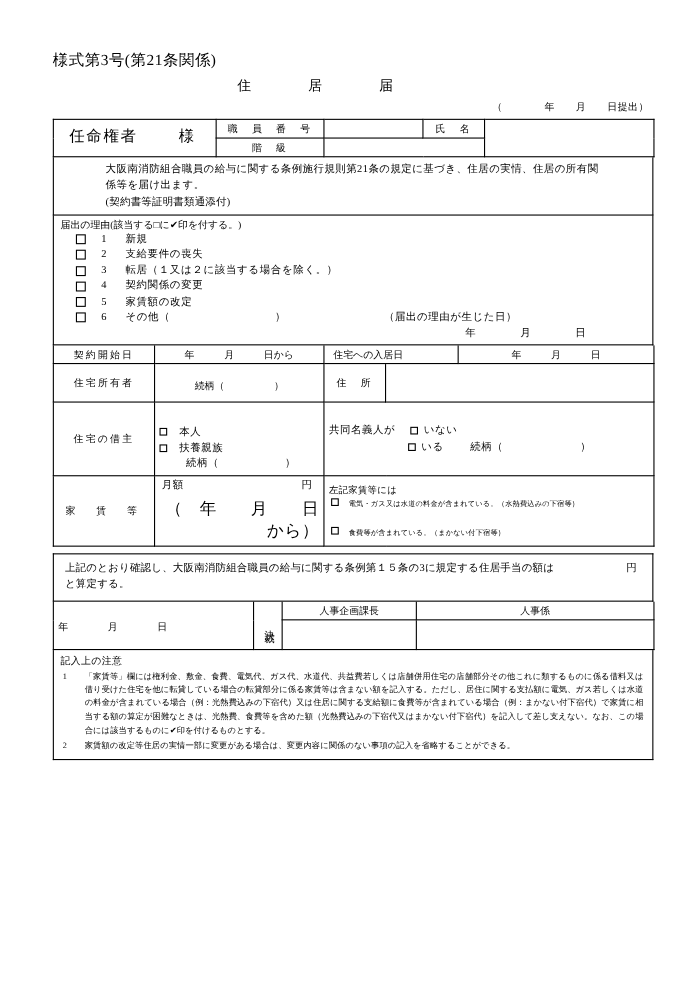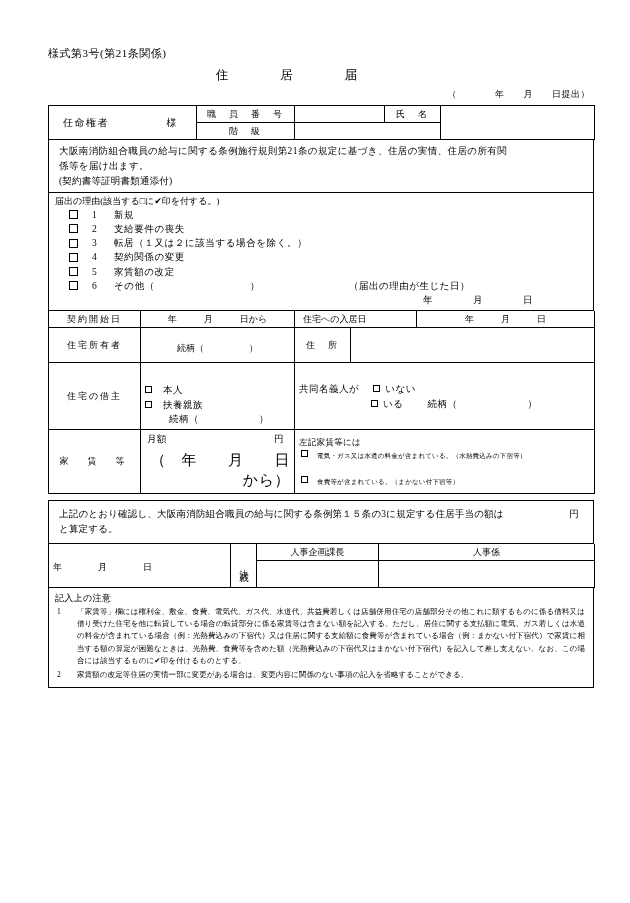--- a/index.html
+++ b/index.html
@@ -19,21 +19,21 @@
   .page {
     position: relative;
     width: 630px;
     height: 903px;
     box-sizing: border-box;
     padding: 46px 36px 0 48px;
   }
 
   
   .form-code {
-    font-size: 11px;
+    font-size: 14px;
     letter-spacing: 0.5px;
     margin: 0 0 6px 0;
   }
   .doc-title {
     text-align: center;
     font-size: 12.5px;
     letter-spacing: 9px;
     margin: 0 0 4px 0;
     padding-right: 60px;
   }
@@ -70,30 +70,31 @@
     font-size: 9.5px;
   }
   .lbl-wide { letter-spacing: 5px; }
 
   
   .appointer {
     display: flex;
     justify-content: space-between;
     align-items: flex-end;
     padding: 0 14px 0 10px;
-    font-size: 10px;
+    font-size: 14px;
     letter-spacing: 1.5px;
   }
 
   
   .statement {
     font-size: 9.5px;
     line-height: 1.55;
     letter-spacing: 0.4px;
     padding: 2px 4px 2px 6px;
+    margin-left: 37px;
   }
   .statement .sub { letter-spacing: 0.2px; }
 
   
   .reason-head {
     font-size: 9px;
     letter-spacing: 0px;
     padding-left: 2px;
   }
   .reason-row {

